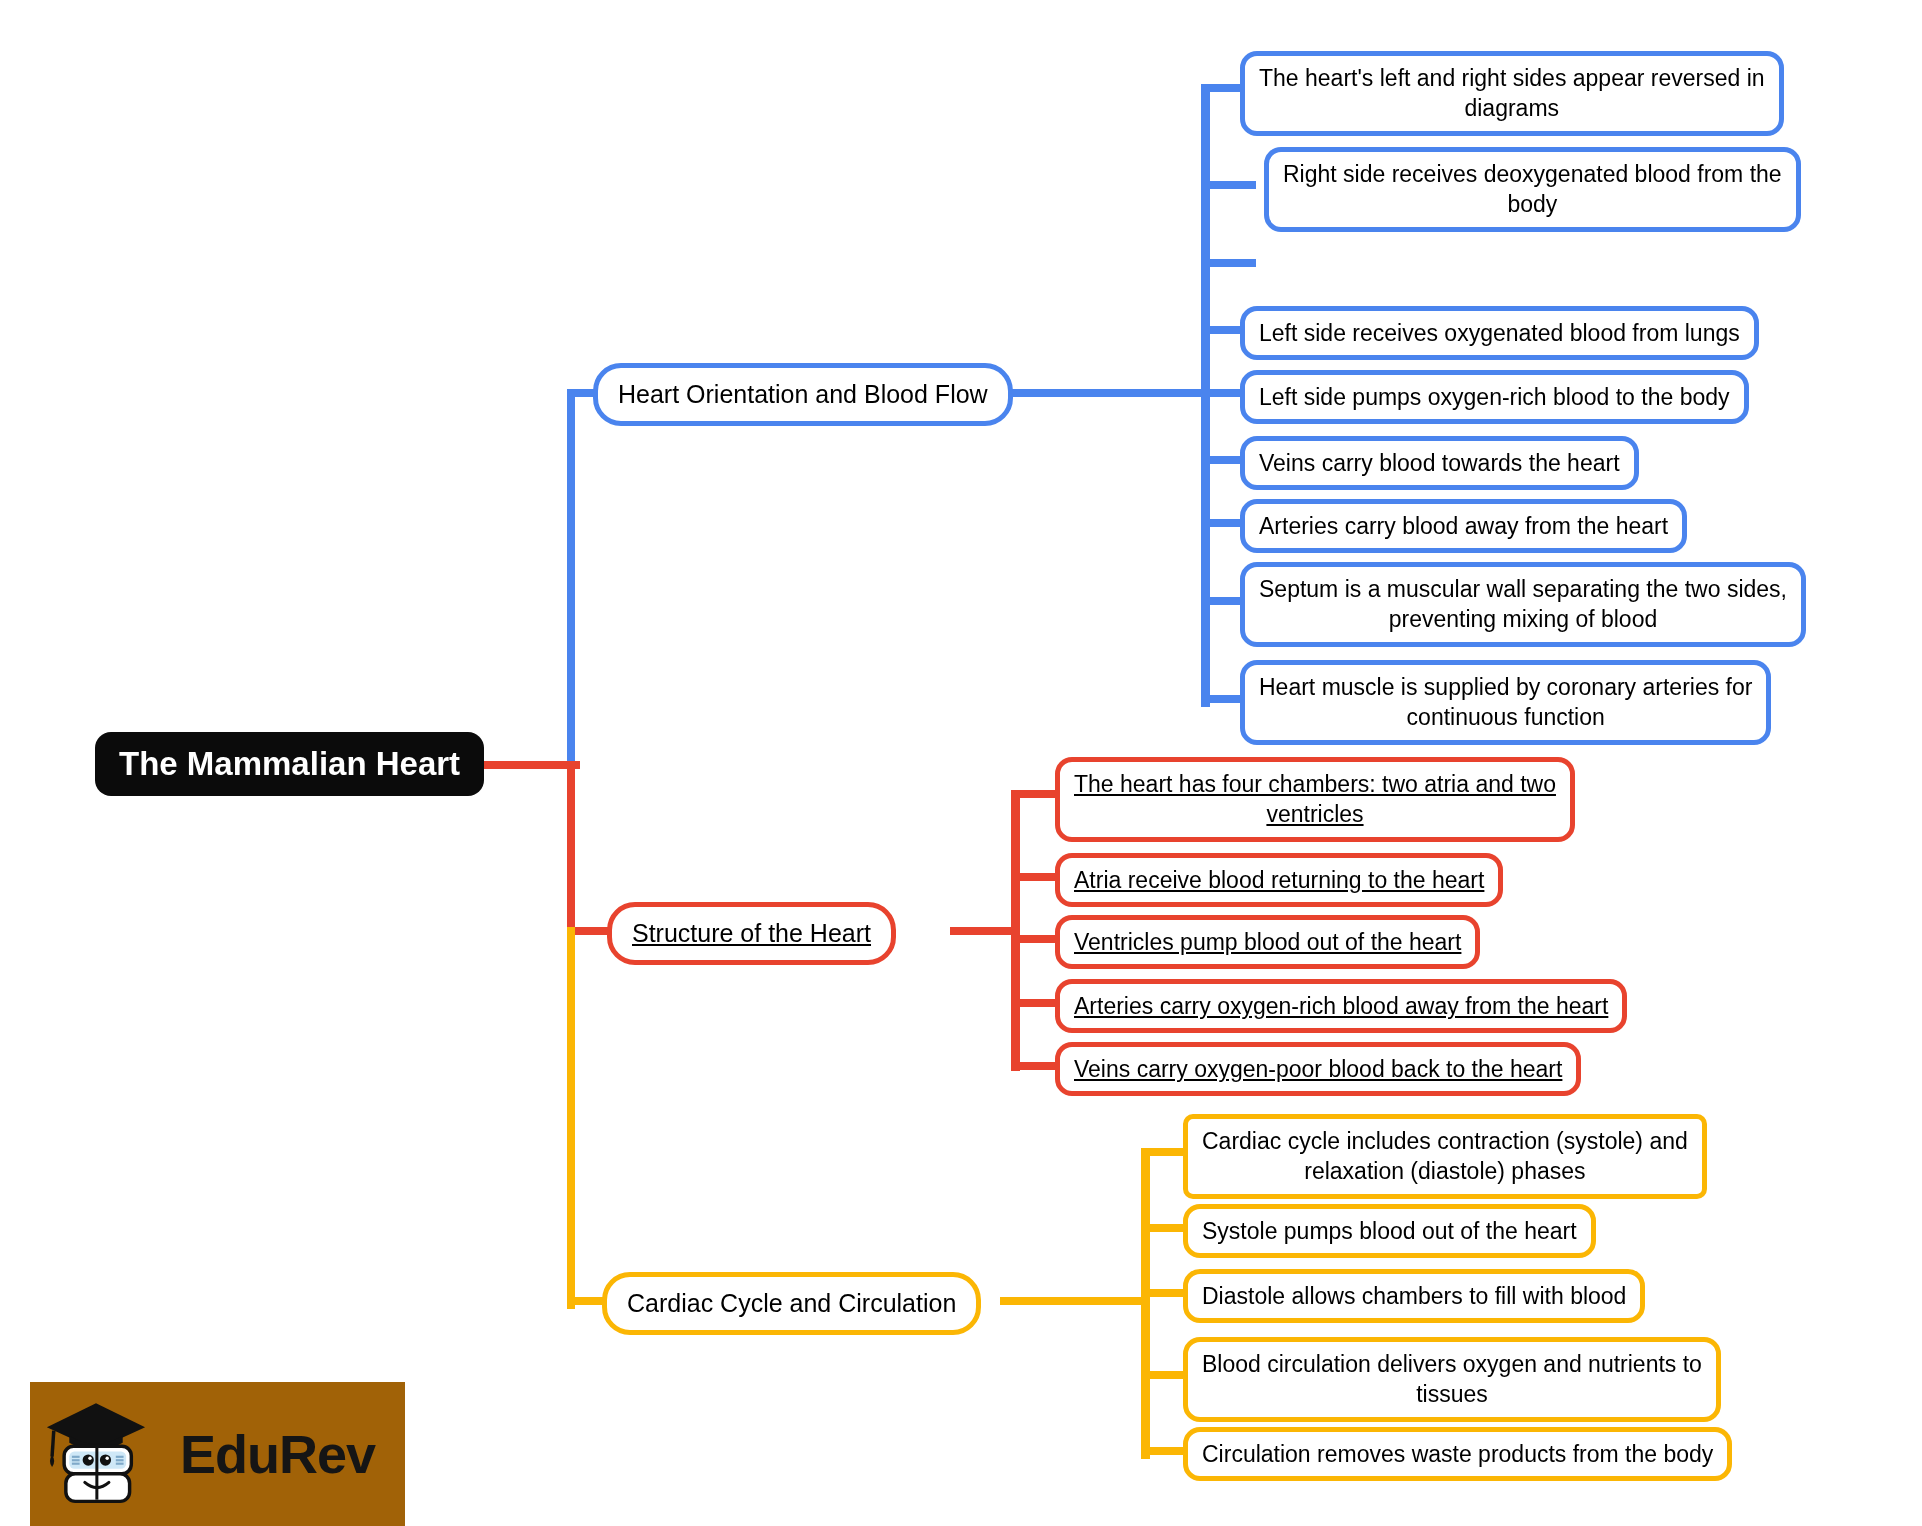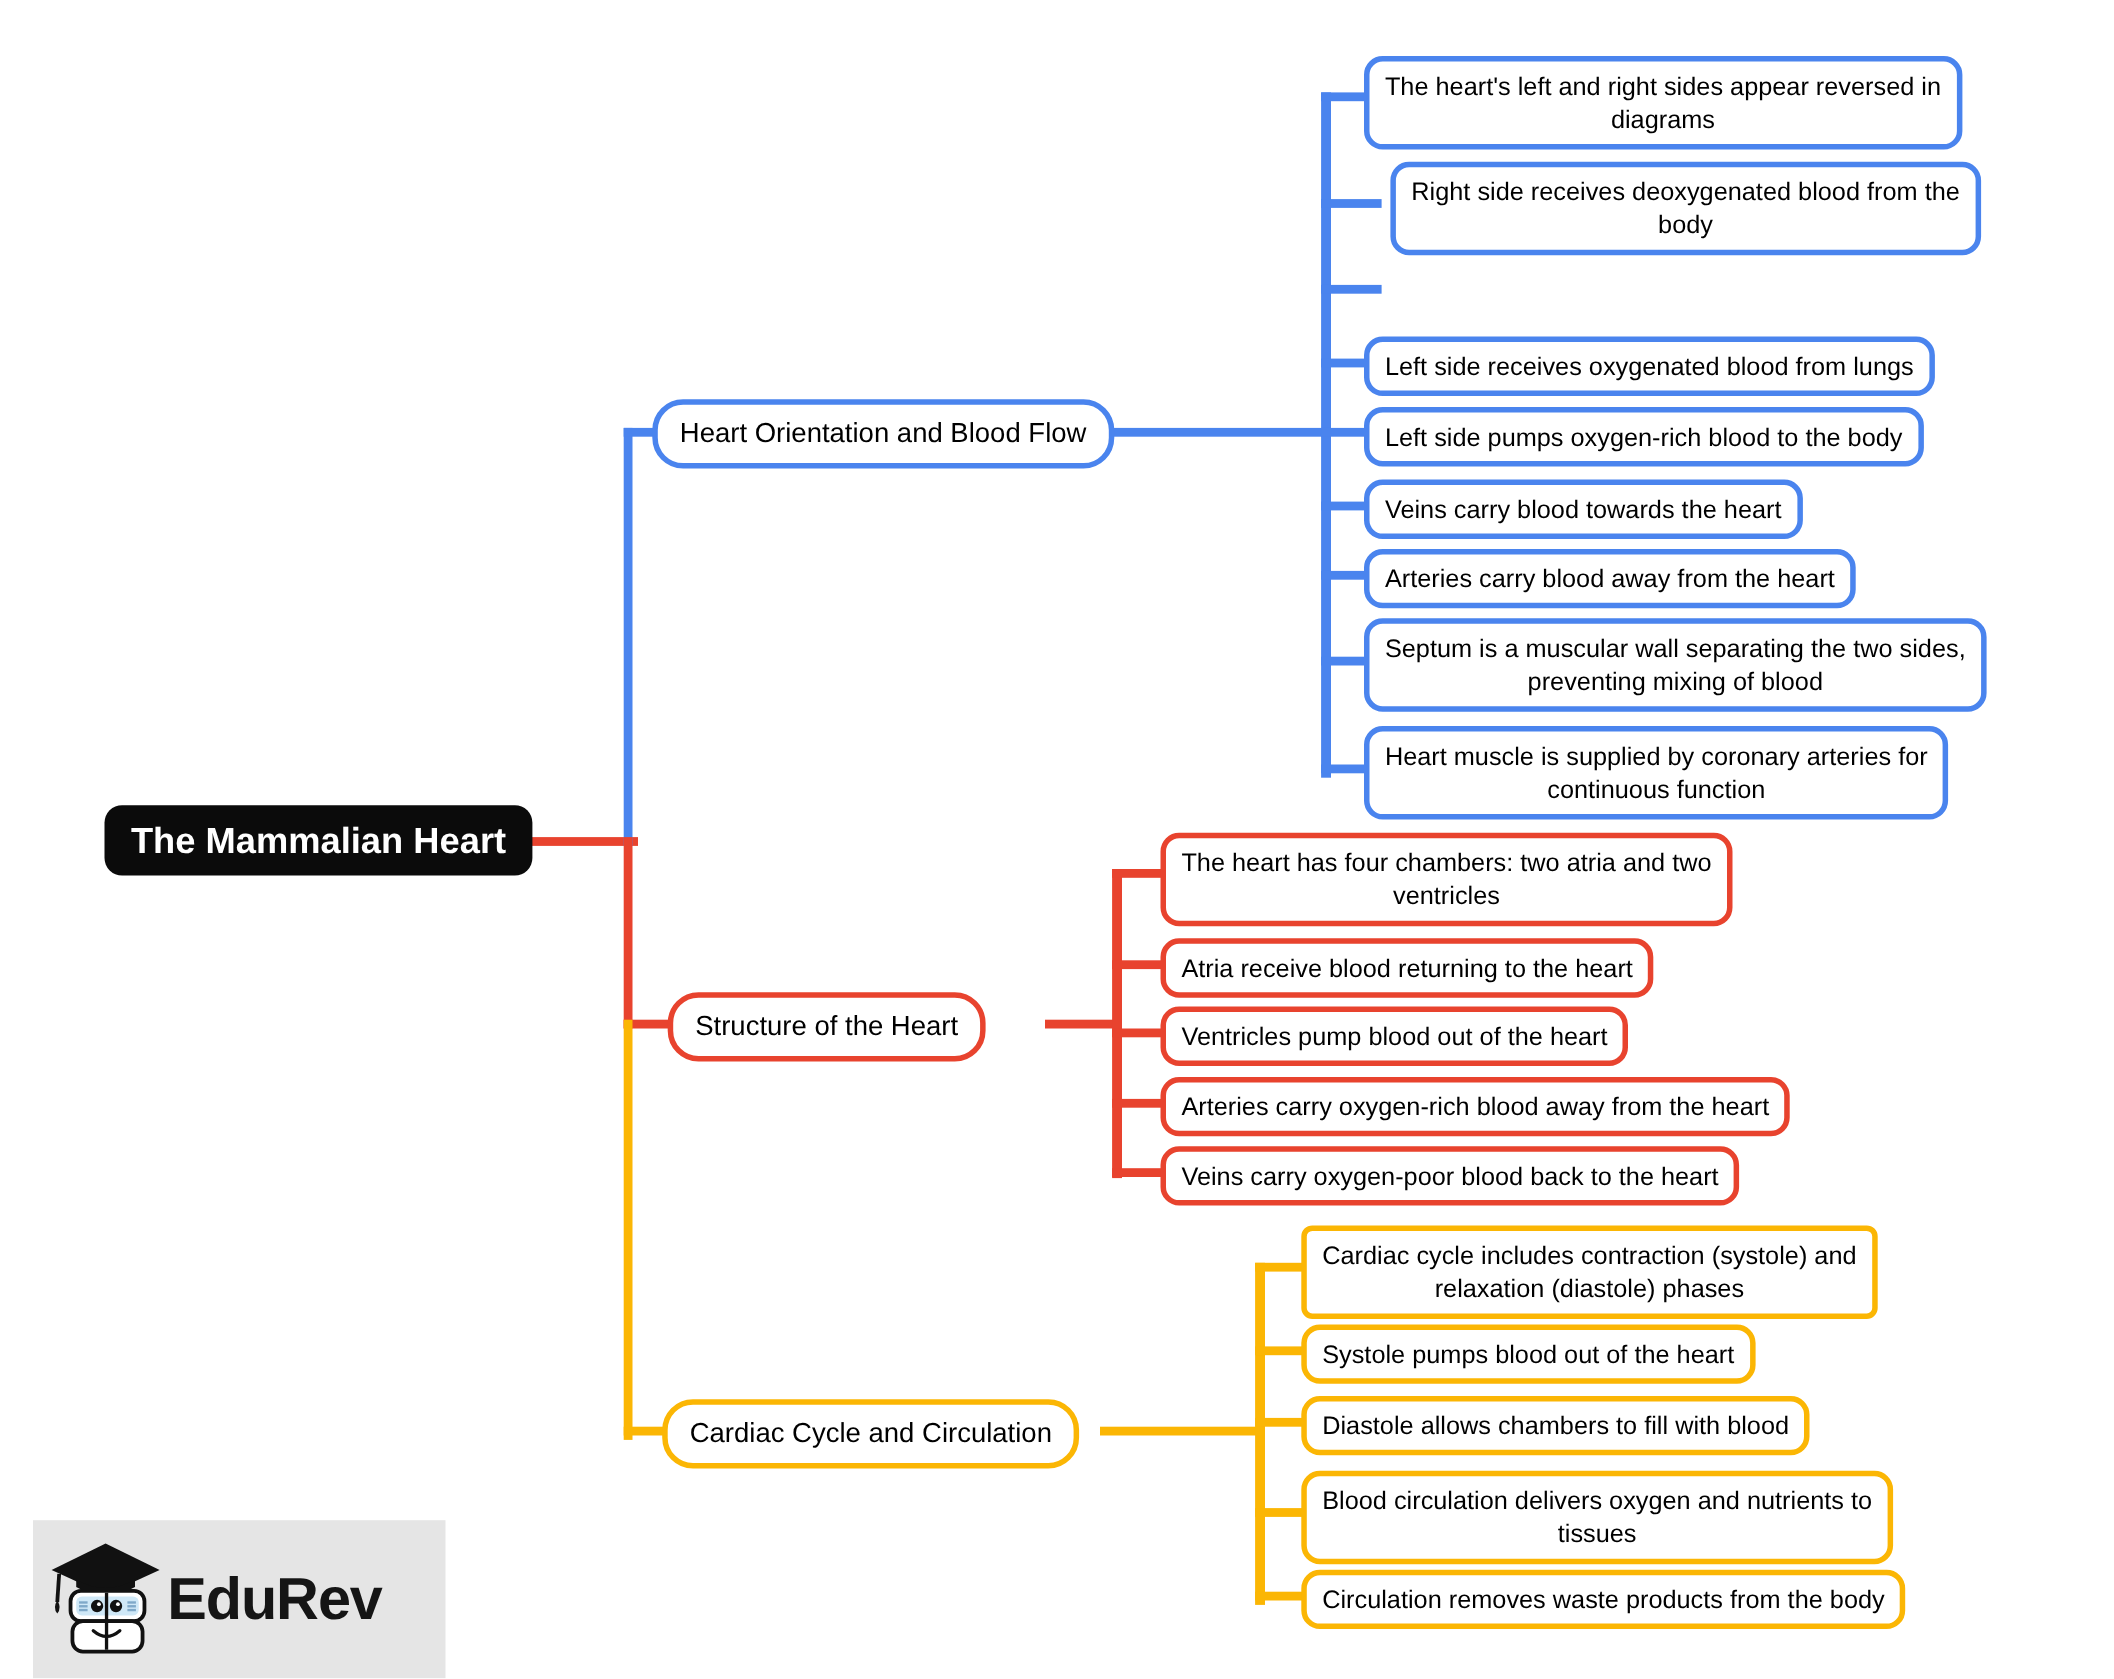--- a/index.html
+++ b/index.html
@@ -20,31 +20,31 @@
   }
   .leaf{
     font-size:23px;line-height:1.32;padding:7px 14px;
     border:5px solid #000;border-radius:17px;
   }
   .branch{
     font-size:25px;line-height:1.3;padding:10px 20px;
     border:5px solid #14532d;border-radius:28px;white-space:nowrap;
   }
   .c-blue{border-color:#4a84ee;}
-  .c-red{border-color:#e8432e;}
+  .c-red{border-color:#e8432e;text-decoration:underline;}
   .c-yellow{border-color:#fbb604;}
   .root{
     background:#0b0b0b;color:#ffffff;font-weight:bold;font-size:33px;
     padding:13px 24px;border-radius:16px;white-space:nowrap;border:none;
   }
 
   
   .logo{
     position:absolute;left:30px;top:1382px;width:375px;height:144px;
-    background:#e5e5e5;display:flex;align-items:center;gap:0;
+    background:#a16207;display:flex;align-items:center;gap:28px;
     padding-left:10px;box-sizing:border-box;z-index:2;
   }
   .logo-text{font-size:54px;font-weight:bold;color:#151515;letter-spacing:-1px;}
 </style>
 </head>
 <body>
 
 <div class="canvas">
 
   <div class="line l-red" style="left:430px;top:761px;width:150px;height:8px;"></div>

